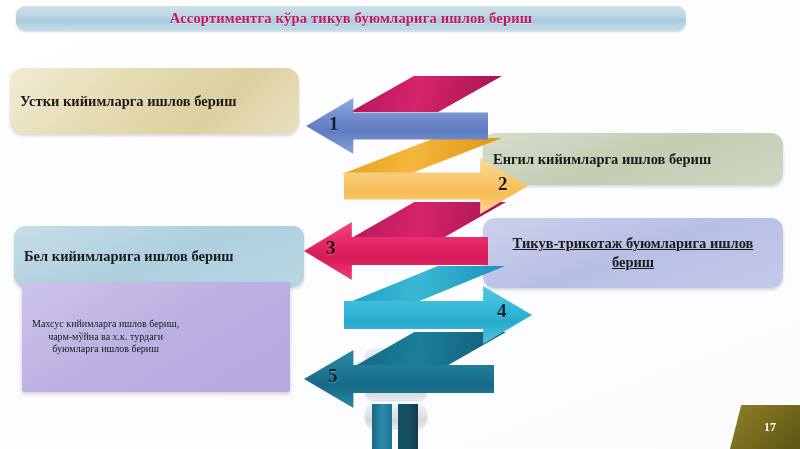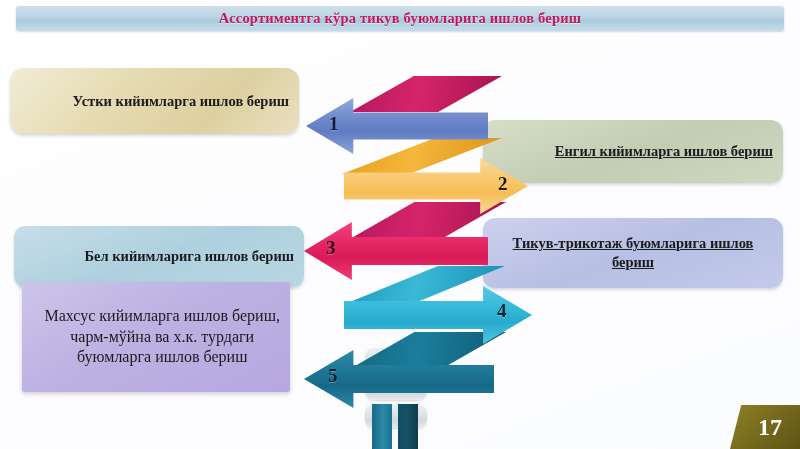--- a/index.html
+++ b/index.html
@@ -22,23 +22,23 @@
     height: 449px;
     background: linear-gradient(160deg, #ffffff 0%, #fdfdff 45%, #fbfcfe 100%);
     overflow: hidden;
   }
 
   
   #title-bar {
     position: absolute;
     left: 16px;
     top: 6px;
-    width: 768px;
+    width: 670px;
     height: 25px;
-    border-radius: 3px;
+    border-radius: 9px;
     background: linear-gradient(180deg, #cfe0ea 0%, #b9d4e4 45%, #a9cadd 55%, #c4dceb 100%);
     box-shadow: 0 1px 2px rgba(120,140,155,0.35);
     display: flex;
     align-items: center;
     justify-content: center;
   }
   #title-text {
     font-family: "Liberation Serif", serif;
     font-weight: bold;
     font-size: 14.5px;
@@ -46,21 +46,21 @@
     letter-spacing: .2px;
     text-shadow: 0 1px 0 rgba(255,255,255,0.55);
     white-space: nowrap;
   }
 
   
   .label-box {
     position: absolute;
     display: flex;
     align-items: center;
-    justify-content: flex-end;
+    justify-content: flex-start;
     text-align: center;
     box-sizing: border-box;
     padding: 4px 10px;
     font-family: "Liberation Serif", serif;
     font-weight: bold;
     font-size: 14.5px;
     color: #1b1b1b;
     line-height: 1.28;
     border-radius: 11px;
     box-shadow: 0 2px 3px rgba(130,140,150,0.32);
@@ -78,29 +78,28 @@
     background: linear-gradient(160deg, #c6dee8 0%, #aed0de 50%, #b9d7e3 100%);
     border-radius: 11px;
     margin-top: 40px;
   }
   #box-special-wear {
     left: 22px; top: 282px;
     width: 268px; height: 110px;
     background: linear-gradient(150deg, #cdc4ea 0%, #bdb1e2 45%, #b6a8e0 100%);
     border-radius: 2px;
     font-weight: normal;
-    font-size: 16px;
+    font-size: 10px;
     box-shadow: 0 2px 4px rgba(120,115,150,0.35);
   }
   #box-light-wear {
-    left: 483px; top: 120px;
-    width: 300px; height: 63px;
+    left: 483px; top: 133px;
+    width: 300px; height: 52px;
     background: linear-gradient(160deg, #d7dec9 0%, #c2cdb3 50%, #cfd8c2 100%);
     border-radius: 12px;
-    text-decoration: underline;
   }
   #box-knitwear {
     left: 483px; top: 218px;
     width: 300px; height: 70px;
     background: linear-gradient(160deg, #ccd1ec 0%, #b7bfe4 50%, #c3cae9 100%);
     border-radius: 12px;
     text-decoration: underline;
   }
 
   
@@ -230,21 +229,21 @@
     height: 44px;
     background: linear-gradient(135deg, #8f8128 0%, #766a1d 50%, #5e5415 100%);
     clip-path: polygon(16% 0%, 100% 0%, 100% 100%, 0% 100%);
     display: flex;
     align-items: center;
     justify-content: center;
   }
   #page-number {
     font-family: "Liberation Serif", serif;
     font-weight: bold;
-    font-size: 24px;
+    font-size: 12px;
     color: #ffffff;
     padding-left: 10px;
   }
   .ml { white-space: pre-line; }
 </style>
 </head>
 <body>
 
 <div id="slide">
 

